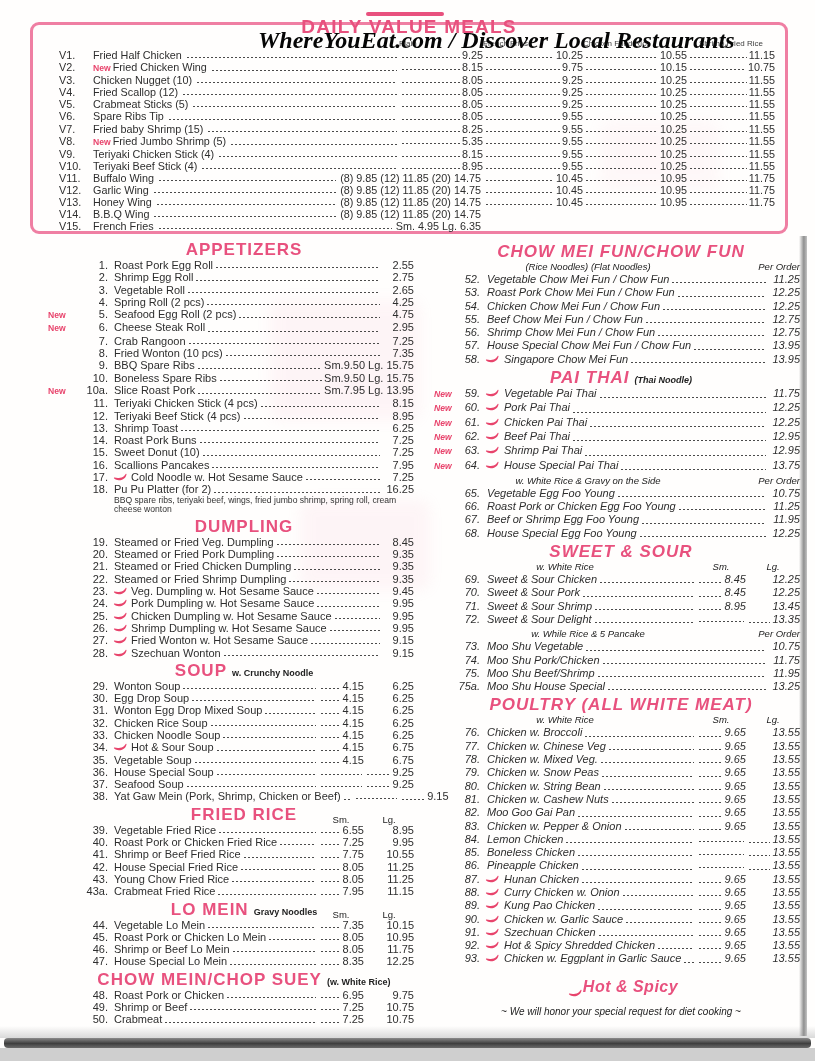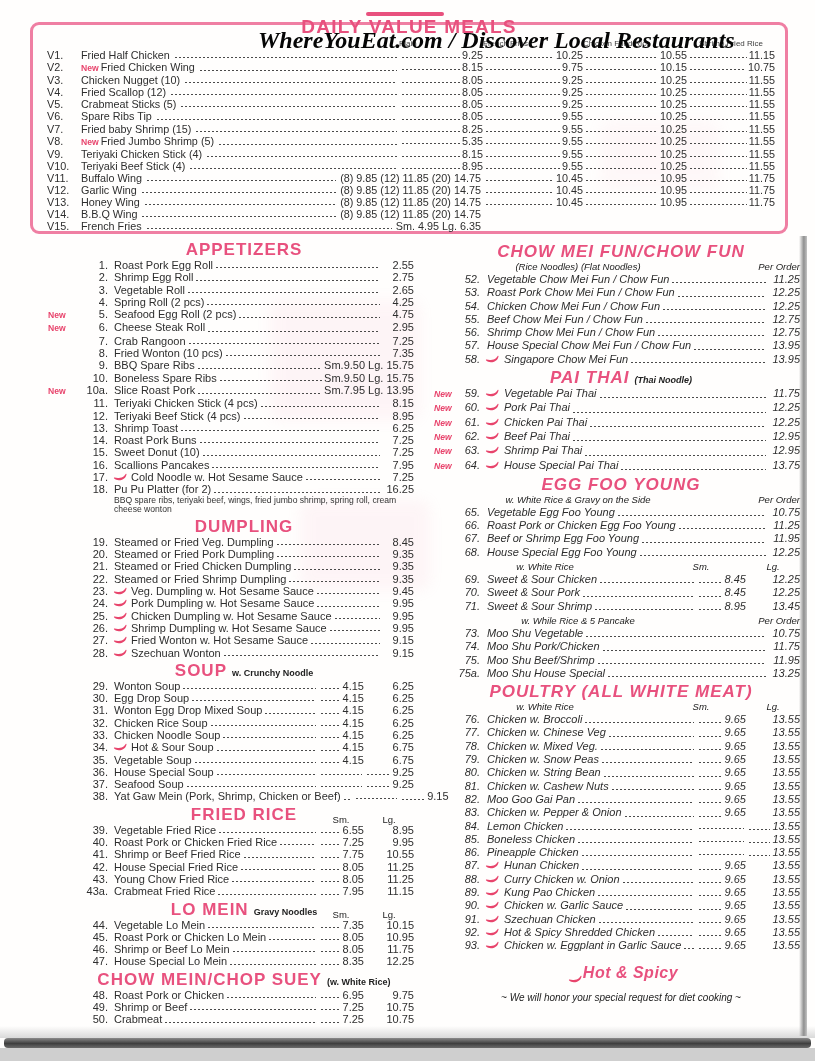--- a/index.html
+++ b/index.html
@@ -25,21 +25,21 @@
   .daily-title-row { position:absolute; top:-13px; left:18px; right:18px; display:flex; align-items:center;flex-direction:column; }
   .daily-title-row .rule { height:4px; background:#e8517e; border-radius:2px; }
   .rule.l { width:78px; margin-right:8px; }
   .rule.r { flex:1; margin-left:8px; }
   .daily-title { font-size:19px; font-weight:800; letter-spacing:1.2px; color:#e8517e; white-space:nowrap; }
   .daily-inner { position:absolute; top:14px; left:14px; right:10px; bottom:2px; }
   .daily-cols { display:flex; font-size:8px; color:#3c3c3c; margin-bottom:1px; }
   .daily-cols .sp { flex:1; }
   .daily-cols .cl { text-align:left; white-space:nowrap; }
   .drow { display:flex; align-items:baseline; font-size:10.8px; line-height:12.1px; white-space:nowrap; }
-  .drow .no { width:34px; flex:none; }
+  .drow .no { width:34px; flex:none;margin-left:12px; }
   .drow .newd { color:#e8446c; font-weight:700; font-size:8.6px; margin-right:2px; flex:none; }
   .drow .nm { flex:none; margin-right:2px; }
   .drow .inl { flex:none; margin:0 2px; }
   .dots { flex:1 1 8px; min-width:8px; align-self:flex-end; height:3px; margin:0 2px 2px 2px;
           background-image:radial-gradient(circle,#4a4a4a 0.8px,transparent 1px);
           background-size:4px 3px; background-repeat:repeat-x; background-position:left bottom; }
   .dcell { flex:none; display:flex; align-items:baseline; }
   .dcell .pv { margin-left:auto; }
   .c84 { width:84px; } .c100 { width:100px; } .c104 { width:104px; } .c88 { width:88px; }
 
@@ -50,21 +50,21 @@
   .sec { margin-bottom:2px; }
   .sec-title { position:relative; text-align:center; line-height:19px; height:19px; white-space:nowrap; }
   .sec-title .tt { font-size:17px; font-weight:800; letter-spacing:1px; color:#e8517e; }
   .sec-title .tn { font-size:9px; font-weight:700; color:#222; margin-left:5px; }
   .sec-title .tcols { position:absolute; right:26px; top:5px; display:flex; font-size:9.5px; color:#222; }
   .tcols .lc1, .hrow .lc1 { width:46px; text-align:center; }
   .tcols .lc2, .hrow .lc2 { width:50px; text-align:center; }
   .colR .tcols .lc1, .colR .hrow .lc1 { width:50px; }
   .colR .tcols .lc2, .colR .hrow .lc2 { width:54px; }
   .hrow { display:flex; font-size:9.5px; color:#222; line-height:11px; padding-right:26px; }
-  .colR .hrow { padding-right:8px; line-height:12px;gap:20px; }
+  .colR .hrow { padding-right:8px; line-height:12px; }
   .hrow .hn { flex:1; text-align:center; }
   .hrow .lco { width:58px; text-align:right; white-space:nowrap; }
 
   .irow { display:flex; align-items:baseline; font-size:11px; line-height:12.3px; white-space:nowrap; padding-right:26px; }
   .colR .irow { line-height:13.3px; padding-right:8px; }
   .irow .flag { width:24px; flex:none; color:#e8446c; font-weight:700; font-size:8.6px; }
   .colR .irow .flag { width:22px; }
   .irow .no { width:38px; flex:none; text-align:right; padding-right:2px; }
   .colR .irow .no { width:26px; }
   .irow .nm { flex:none; margin-left:4px; }
@@ -1080,21 +1080,20 @@
           <span class="no">64.</span>
           <span class="chili"><svg width="14" height="8" viewBox="0 0 14 8">
               <path d="M1.2 5.6 C3 7.4 6.2 7.7 9.1 6.7 C11.6 5.8 13 4.1 13.5 1.5 C13.7 .8 13.1 .3 12.7 .9 C11.3 3.2 9.4 4.4 7.1 4.8 C4.9 5.2 3 4.9 1.6 4.6 C.9 4.5 .7 5.2 1.2 5.6 Z" fill="#e8446c"></path>
             </svg></span>
           <span class="nm">House Special Pai Thai</span>
           <i class="dots"></i>
           <span class="pv1">13.75</span>
         </div>
       </section>
       <section class="sec">
-        <div class="sec-title"><span class="tt">EGG FOO YOUNG</span></div>
         <div class="hrow">
           <span class="hn">w. White Rice &amp; Gravy on the Side</span>
           <span class="lco">Per Order</span>
         </div>
         <div class="irow">
           <span class="flag"></span>
           <span class="no">65.</span>
           <span class="nm">Vegetable Egg Foo Young</span>
           <i class="dots"></i>
           <span class="pv1">10.75</span>
@@ -1115,20 +1114,21 @@
         </div>
         <div class="irow">
           <span class="flag"></span>
           <span class="no">68.</span>
           <span class="nm">House Special Egg Foo Young</span>
           <i class="dots"></i>
           <span class="pv1">12.25</span>
         </div>
       </section>
       <section class="sec">
+        <div class="sec-title"><span class="tt">SWEET &amp; SOUR</span></div>
         <div class="hrow">
           <span class="hn">w. White Rice</span>
           <span class="lc1">Sm.</span>
           <span class="lc2">Lg.</span>
         </div>
         <div class="irow">
           <span class="flag"></span>
           <span class="no">69.</span>
           <span class="nm">Sweet &amp; Sour Chicken</span>
           <i class="dots"></i>
@@ -1157,20 +1157,33 @@
           <span class="flag"></span>
           <span class="no">71.</span>
           <span class="nm">Sweet &amp; Sour Shrimp</span>
           <i class="dots"></i>
           <span class="pcell pc1">
             <i class="dots"></i>
             <span class="pv">8.95</span>
           </span>
           <span class="pcell pc2">
             <span class="pv">13.45</span>
+          </span>
+        </div>
+        <div class="irow">
+          <span class="flag"></span>
+          <span class="no">72.</span>
+          <span class="nm">Sweet &amp; Sour Delight</span>
+          <i class="dots"></i>
+          <span class="pcell pc1">
+            <i class="dots full" style="flex: 1 1 100%;"></i>
+          </span>
+          <span class="pcell pc2">
+            <i class="dots"></i>
+            <span class="pv">13.35</span>
           </span>
         </div>
       </section>
       <section class="sec">
         <div class="hrow">
           <span class="hn">w. While Rice &amp; 5 Pancake</span>
           <span class="lco">Per Order</span>
         </div>
         <div class="irow">
           <span class="flag"></span>

